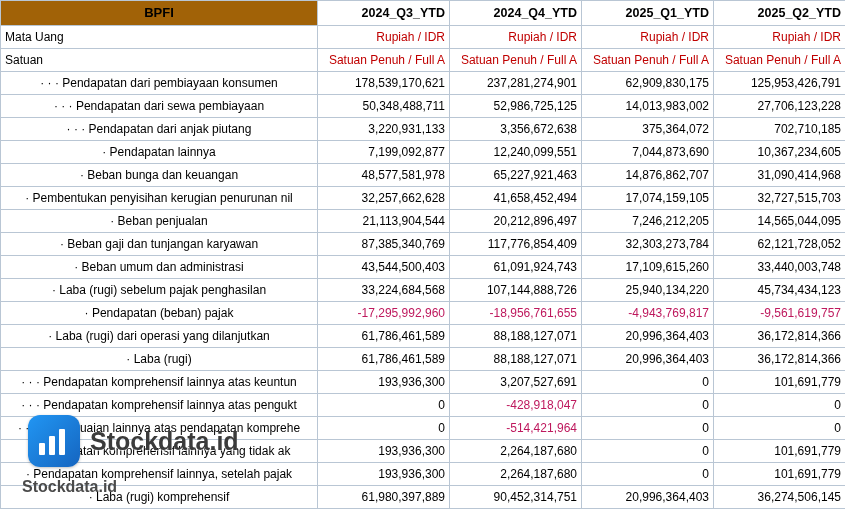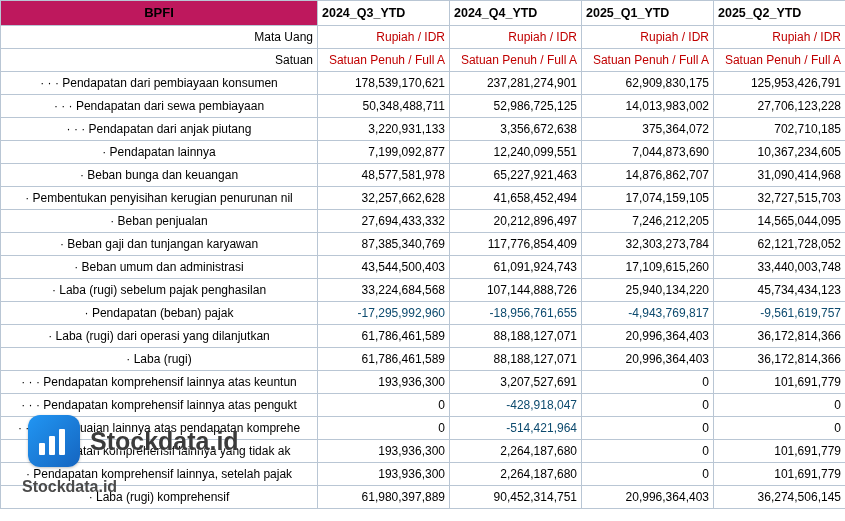--- a/index.html
+++ b/index.html
@@ -28,56 +28,56 @@
     line-height: 22px;
     font-size: 12px;
     white-space: nowrap;
     overflow: hidden;
     background: #ffffff;
   }
   .col-label { width: 317px; }
   .col-val  { width: 132px; }
 
   thead th.hdr-title {
-    background: #be185d;
+    background: #a16207;
     font-weight: bold;
     text-align: center;
     font-size: 13px;
     height: 24px;
     line-height: 24px;
   }
   thead th.hdr-period {
     background: #ffffff;
     font-weight: bold;
-    text-align: left;
+    text-align: right;
     font-size: 12.5px;
     height: 24px;
     line-height: 24px;
   }
   tr.meta td {
     color: #c00000;
-    text-align: right;
+    text-align: left;
   }
   tr.meta td.metaval {
     text-align: right;
     margin-top: 20px;
   }
   tr.meta td.label {
     color: #000000;
   }
   td.label {
     text-align: center;
     color: #000000;
   }
   td.val {
     text-align: right;
     font-variant-numeric: tabular-nums;
   }
   td.neg {
-    color: #0c4a6e;
+    color: #be185d;
   }
 
   
   .wm {
     position: absolute;
     left: 28px;
     top: 415px;
     display: flex;
     align-items: center;
     gap: 10px;
@@ -196,21 +196,21 @@
       </tr>
       <tr>
         <td class="label">· Pembentukan penyisihan kerugian penurunan nil</td>
         <td class="val">32,257,662,628</td>
         <td class="val">41,658,452,494</td>
         <td class="val">17,074,159,105</td>
         <td class="val">32,727,515,703</td>
       </tr>
       <tr>
         <td class="label">· Beban penjualan</td>
-        <td class="val">27,694,433,332</td>
+        <td class="val">21,113,904,544</td>
         <td class="val">20,212,896,497</td>
         <td class="val">7,246,212,205</td>
         <td class="val">14,565,044,095</td>
       </tr>
       <tr>
         <td class="label">· Beban gaji dan tunjangan karyawan</td>
         <td class="val">87,385,340,769</td>
         <td class="val">117,776,854,409</td>
         <td class="val">32,303,273,784</td>
         <td class="val">62,121,728,052</td>

